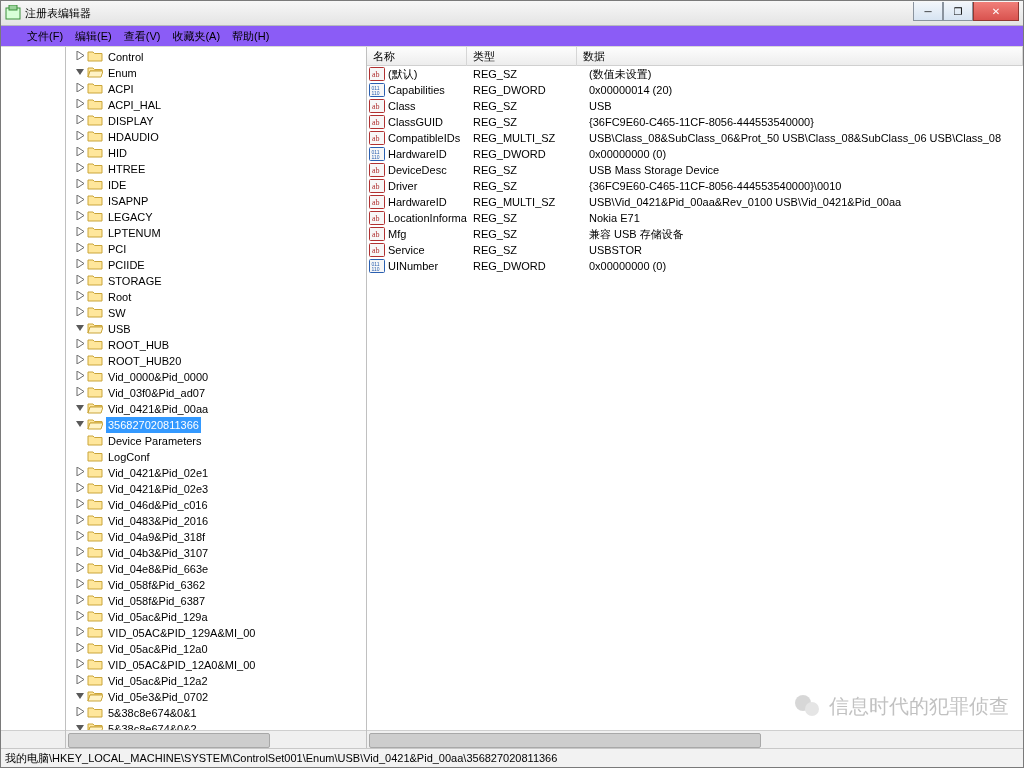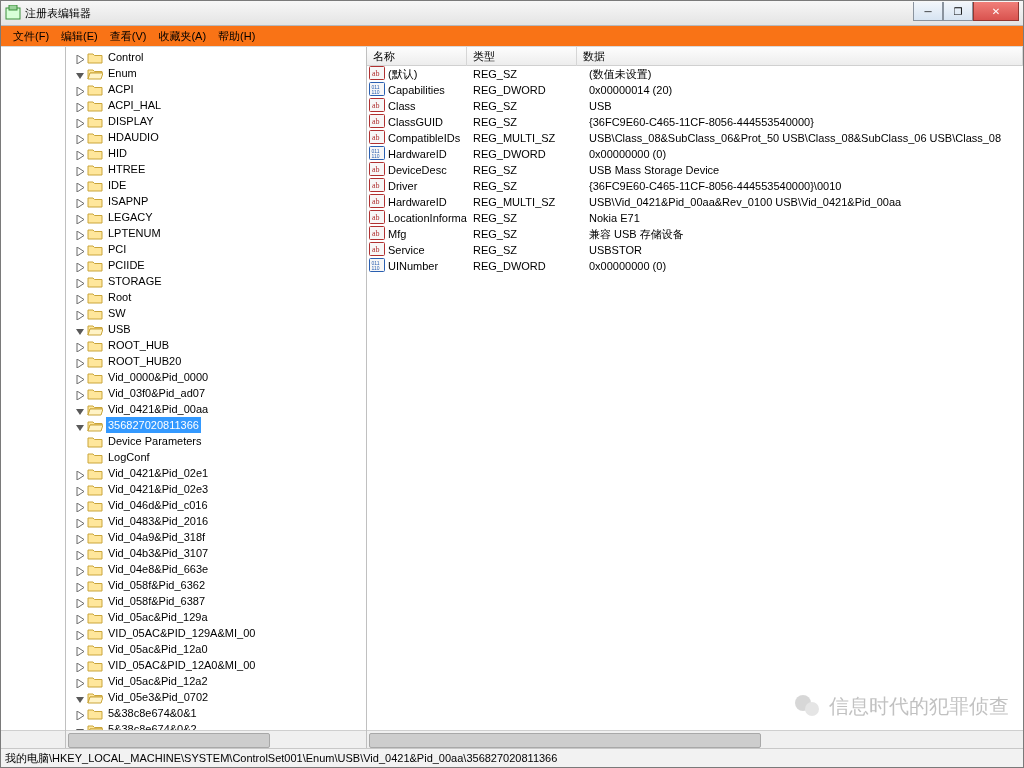--- a/index.html
+++ b/index.html
@@ -4,48 +4,48 @@
 <style>
   html,body{margin:0;padding:0;font-family:"Microsoft YaHei","Segoe UI",Tahoma,sans-serif;font-size:11px;color:#000;background:#fff;height:100%;overflow:hidden}
   .window{width:1024px;height:768px;position:relative;background:#fff;border:1px solid #7a7a7a;box-sizing:border-box;display:flex;flex-direction:column}
   .titlebar{height:24px;background:linear-gradient(#f7f7f7,#e4e4e4);border-bottom:1px solid #b6b9bd;display:flex;align-items:center;padding:0 4px;position:relative}
   .titlebar .icon{width:16px;height:16px;margin-right:4px;display:inline-block;}
   .titlebar .icon svg{width:16px;height:16px}
   .title-text{flex:1}
   .win-buttons{display:flex;gap:0;height:18px;margin-top:-4px}
   .win-btn{width:28px;height:18px;border:1px solid #8a939e;border-top:none;background:linear-gradient(#f2f6fb,#d7e4f2);display:flex;align-items:center;justify-content:center;font-size:10px;cursor:default}
   .win-btn.close{background:linear-gradient(#f07f79,#d9534f);color:#fff;border-color:#913832;width:44px;border-top-right-radius:0}
-  .menubar{height:20px;background:#f97316;border-bottom:1px solid #d9d9d9;display:flex;align-items:center;padding:0 6px}
+  .menubar{height:20px;background:#8b5cf6;border-bottom:1px solid #d9d9d9;display:flex;align-items:center;padding:0 20px}
   .menubar span{padding:2px 6px;cursor:default}
   .body-area{flex:1;display:flex;min-height:0;position:relative}
   .left-pane{display:flex;min-height:0}
   .gutter{width:64px;border-right:1px solid #c0c0c0;background:#fff;position:relative}
   .gutter-scroll{position:absolute;left:0;right:0;bottom:0;height:17px;background:#f0f0f0;border-top:1px solid #cfcfcf}
   .tree-wrap{width:300px;border-right:1px solid #c0c0c0;display:flex;flex-direction:column;min-height:0}
   .tree{flex:1;overflow:auto;padding-top:2px}
   .tree ul{list-style:none;margin:0;padding:0}
   .tree li{white-space:nowrap;line-height:16px}
-  .row{display:flex;align-items:flex-end;height:16px}
+  .row{display:flex;align-items:flex-start;height:16px}
   .tw{width:12px;height:12px;display:inline-flex;align-items:center;justify-content:center;margin-right:1px;cursor:default}
   .tw svg{width:9px;height:9px}
   .fold{width:16px;height:14px;margin-right:3px;display:inline-block}
   .fold svg{width:16px;height:14px;vertical-align:top}
   .lbl{padding:0 2px;cursor:default}
   .sel{background:#3399ff;color:#fff}
   .children{padding-left:16px}
   .hscroll{height:17px;background:#f0f0f0;border-top:1px solid #cfcfcf;position:relative}
   .hscroll .thumb{position:absolute;top:2px;height:13px;background:#cdcdcd;border:1px solid #a8a8a8;border-radius:2px}
   .right-pane{flex:1;display:flex;flex-direction:column;min-width:0}
   .rp-header{height:18px;background:linear-gradient(#fdfdfd,#ededed);border-bottom:1px solid #d0d0d0;display:flex;align-items:flex-start;font-weight:normal}
   .rp-header .col{padding:2px 6px;border-right:1px solid #d6d6d6;box-sizing:border-box;cursor:default}
   .col-name{width:100px}
   .col-type{width:110px}
   .col-data{flex:1}
   .rp-body{flex:1;overflow:auto}
-  .rp-row{display:flex;height:16px;line-height:16px}
+  .rp-row{display:flex;align-items:center;height:16px;line-height:16px}
   .rp-row .vicon{width:16px;height:14px;margin:0 3px 0 2px;display:inline-block}
   .rp-row .vicon svg{width:16px;height:14px}
   .rp-row .vname{width:79px;overflow:hidden;text-overflow:clip;cursor:default}
   .rp-row .vtype{width:110px;padding-left:6px;cursor:default}
   .rp-row .vdata{flex:1;padding-left:6px;overflow:hidden;white-space:nowrap;cursor:default}
   .statusbar{height:18px;border-top:1px solid #c8c8c8;background:#f2f2f2;display:flex;align-items:center;padding:0 4px;font-size:11px}
   .watermark{position:absolute;right:14px;bottom:28px;color:#8f8f8f;font-size:20px;opacity:.55;display:flex;align-items:center;gap:8px;pointer-events:none}
   .watermark .wx{width:28px;height:28px}
   ::-webkit-scrollbar{width:17px;height:17px}
   ::-webkit-scrollbar-track{background:#f0f0f0}

